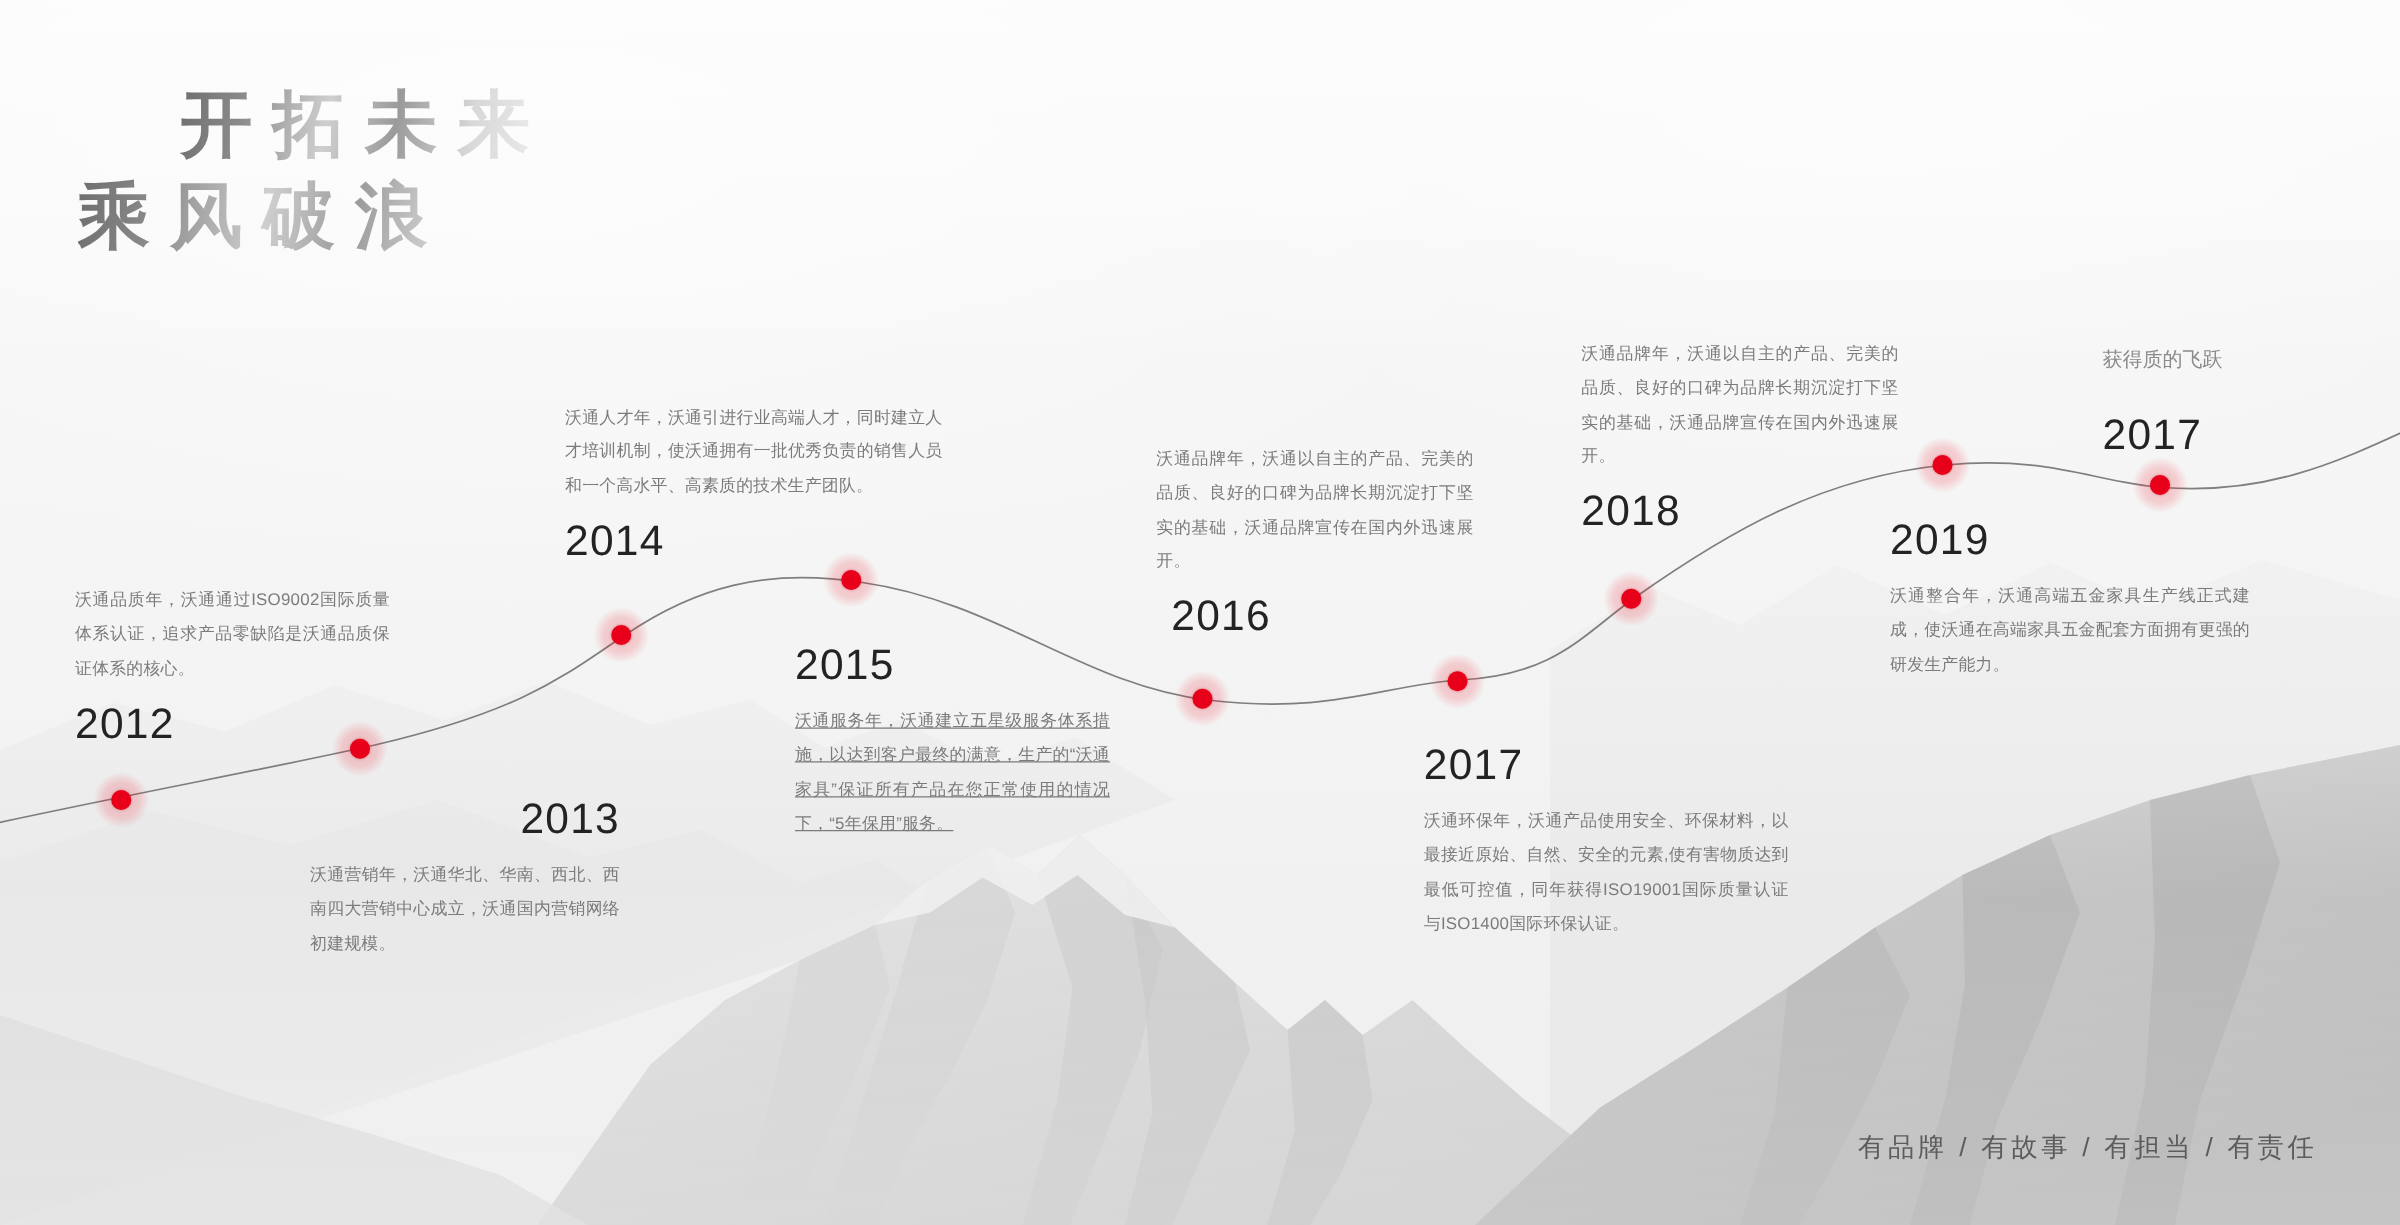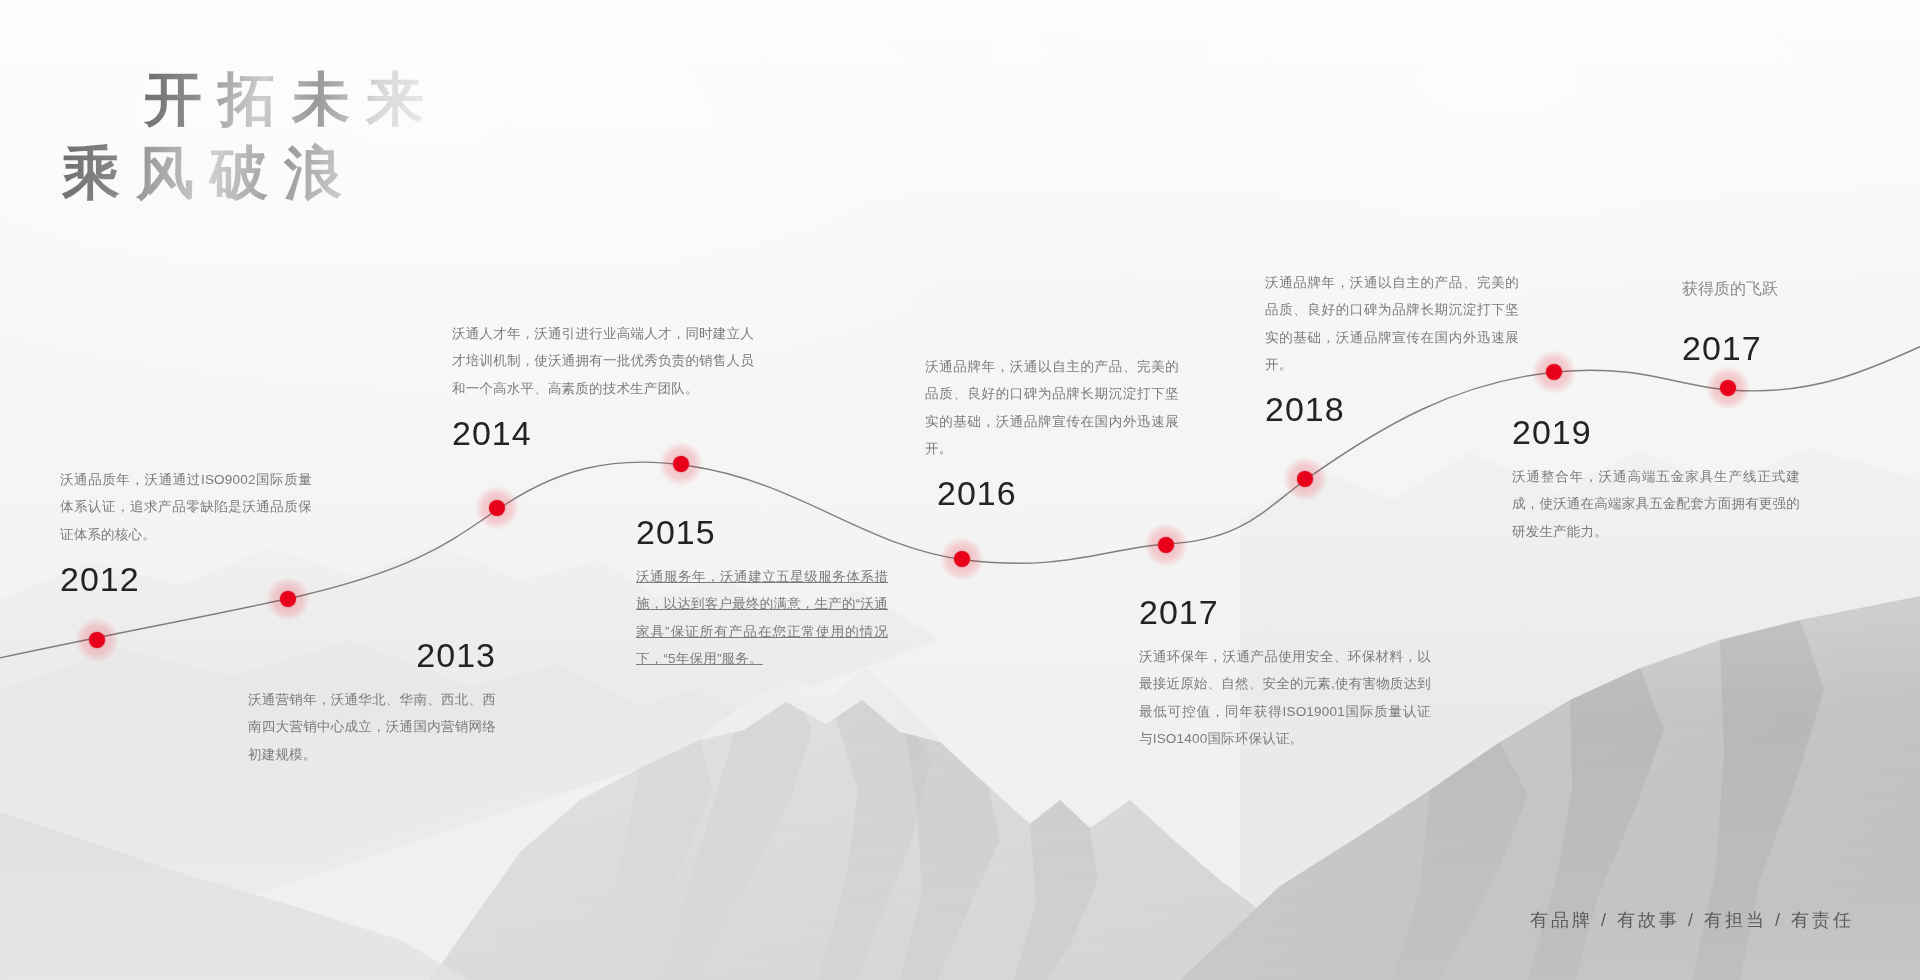--- a/index.html
+++ b/index.html
@@ -62,21 +62,21 @@
   .entry .desc{
     font-size:13.5px;line-height:2.02;color:#7b7b7b;letter-spacing:0.2px;text-align:justify;
   }
   .entry.above .desc{margin-bottom:14px;}
   .entry.below .desc{margin-top:14px;}
   .entry .lead{font-size:16px;line-height:1.8;color:#8a8a8a;margin-bottom:27px;}
 
   
   .footer{
     position:absolute;right:66px;bottom:48px;z-index:7;
-    font-size:18px;color:#5c5c5c;letter-spacing:3px;white-space:nowrap;
+    font-size:21px;color:#5c5c5c;letter-spacing:3px;white-space:nowrap;
   }
 </style>
 </head>
 <body>
 
 <div id="stage">
 
   <svg class="bg-layer" viewBox="0 0 1920 980" preserveAspectRatio="none">
     <defs>
       <linearGradient id="skyG" x1="0" y1="0" x2="0" y2="1">

